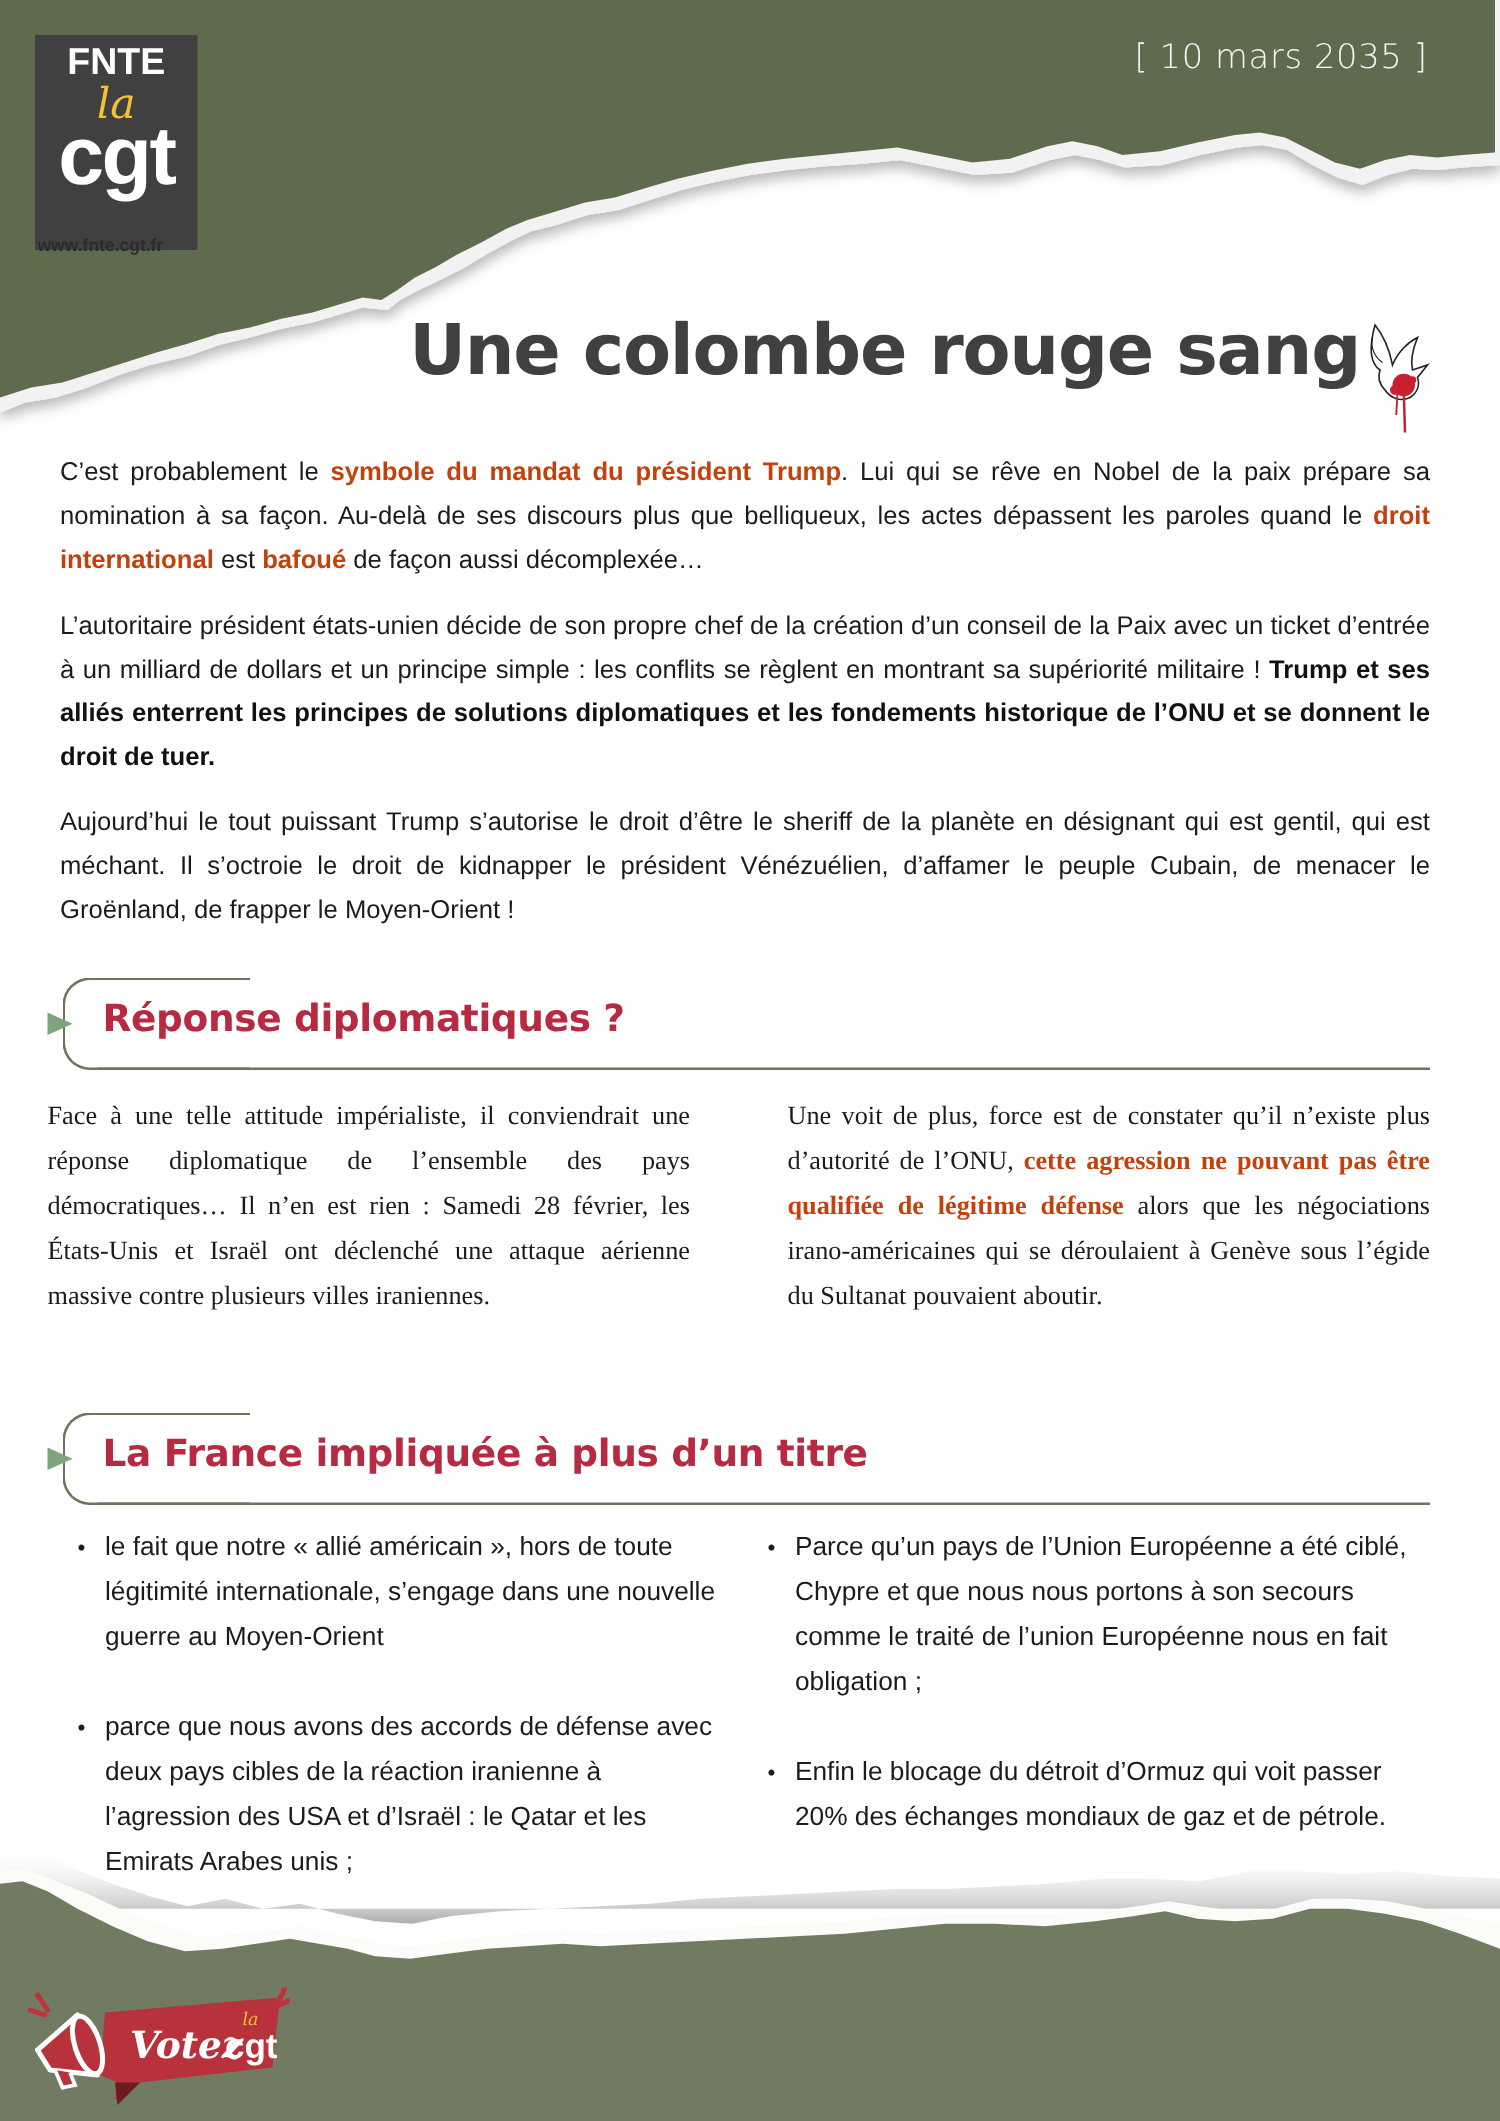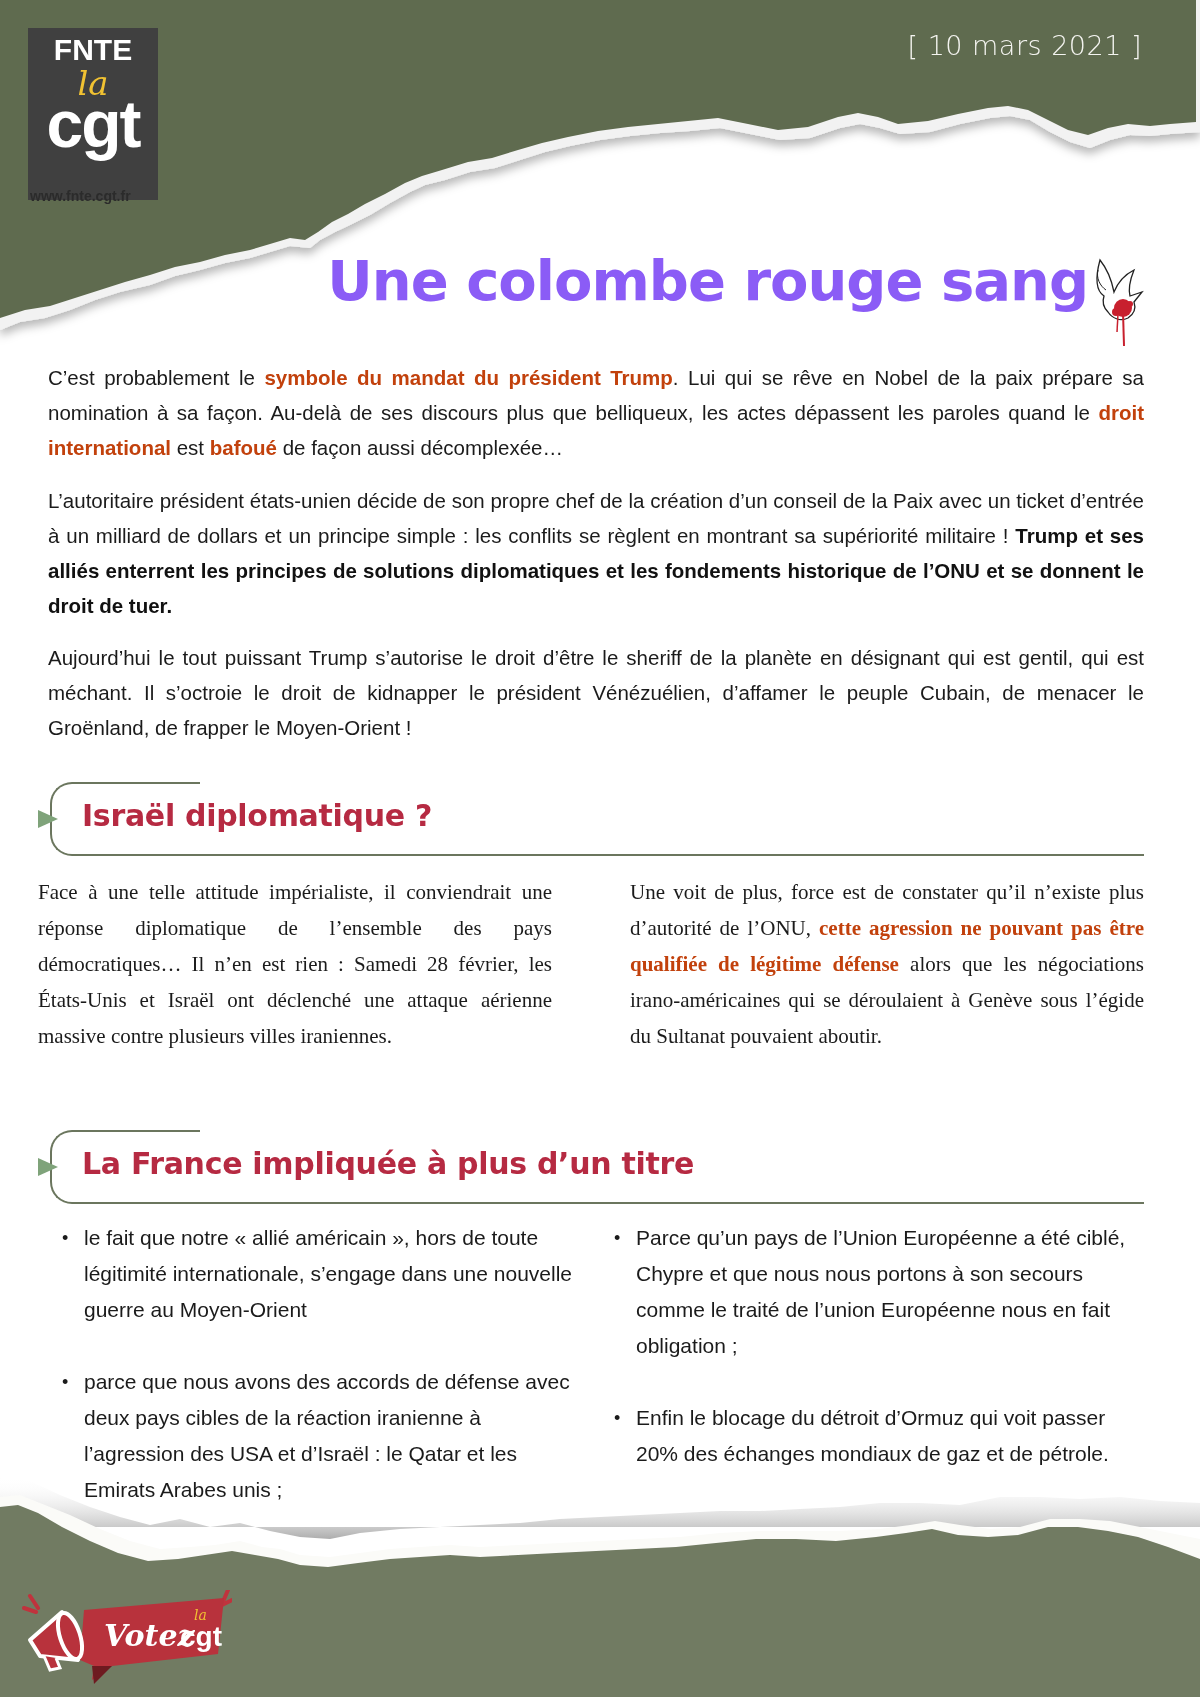--- a/index.html
+++ b/index.html
@@ -15,21 +15,21 @@
     }
     .logo .fnte { font-family: "Liberation Sans", sans-serif; font-weight: 700; font-size: 30px; letter-spacing: 0px; margin-top: 4px; line-height: 36px; }
     .logo .la { font-family: "DejaVu Serif", serif; font-style: italic; color: #f1c232; font-size: 34px; line-height: 34px; margin-top: -2px; }
     .logo .cgt { font-family: "Liberation Sans", sans-serif; font-weight: 700; font-size: 66px; line-height: 60px; letter-spacing: -2px; margin-top: -6px; }
     .logo-url { position: absolute; left: 30px; top: 188px; font-size: 14px; font-weight: 700; color: #2b2b2b; z-index: 3; }
 
     .date { position: absolute; right: 58px; top: 30px; color: #f4f4f0; font-size: 27px; letter-spacing: 0.5px; z-index: 3; font-family: "DejaVu Sans", sans-serif; font-weight: 300; }
 
     .title {
       position: absolute; right: 112px; top: 248px; z-index: 3;
-      font-family: "DejaVu Sans", sans-serif; font-weight: 700; font-size: 56px; color: #8b5cf6; letter-spacing: -1px;
+      font-family: "DejaVu Sans", sans-serif; font-weight: 700; font-size: 56px; color: #404040; letter-spacing: -1px;
     }
     .dove { position: absolute; left: 1090px; top: 252px; width: 62px; height: 96px; z-index: 3; }
 
     .body-text { position: absolute; left: 48px; width: 1096px; z-index: 2; font-size: 20.5px; line-height: 35px; text-align: justify; font-family: "Liberation Sans", sans-serif; color: #1b1b1b; }
     .p1 { top: 360px; }
     .p2 { top: 483px; }
     .p3 { top: 640px; }
     .red { color: #c2410c; font-weight: 700; }
     .bold { font-weight: 700; color: #111; }
 
@@ -82,21 +82,21 @@
   <path fill="#717b62" d="M0,40 L18,38 L38,46 L62,60 L90,74 L118,86 L148,94 L178,92 L205,88 L232,84 L255,88 L278,92 L300,98 L328,100 L358,96 L390,92 L420,90 L450,88 L480,90 L518,88 L556,86 L596,84 L636,82 L676,80 L716,76 L756,72 L796,72 L836,74 L876,70 L906,66 L932,62 L958,68 L988,70 L1018,68 L1048,60 L1078,60 L1108,64 L1138,70 L1168,80 L1200,92 L1200,230 L0,230 Z"></path>
 </svg>
 
 <div class="logo">
   <div class="fnte">FNTE</div>
   <div class="la">la</div>
   <div class="cgt">cgt</div>
 </div>
 <div class="logo-url">www.fnte.cgt.fr</div>
 
-<div class="date">[ 10 mars 2021 ]</div>
+<div class="date">[ 10 mars 2035 ]</div>
 
 <h1 class="title">Une colombe rouge sang</h1>
 <svg class="dove" viewBox="0 0 62 96">
   <path d="M10,8 C18,18 22,30 24,40 C28,30 36,22 44,18 C40,28 38,36 40,44 L52,40 L44,50 C46,56 44,62 38,66 C30,70 22,66 18,60 C14,56 12,50 14,44 C8,40 4,30 10,8 Z" fill="#ffffff" stroke="#222" stroke-width="1.3"></path>
   <path d="M16,38 C10,34 6,26 8,18" fill="none" stroke="#222" stroke-width="1"></path>
   <circle cx="33" cy="56" r="9" fill="#c8202e"></circle>
   <circle cx="26" cy="60" r="4" fill="#c8202e"></circle>
   <circle cx="40" cy="52" r="3" fill="#c8202e"></circle>
   <path d="M33,60 L34,94" stroke="#c8202e" stroke-width="2"></path>
   <path d="M28,62 L27,80" stroke="#c8202e" stroke-width="1.5"></path>
@@ -107,21 +107,21 @@
 </p>
 <p class="body-text p2">
   <span>L’autoritaire président états-unien décide de son propre chef de la création d’un conseil de la Paix avec un ticket d’entrée à un milliard de dollars et un principe simple : les conflits se règlent en montrant sa supériorité militaire ! </span><span class="bold">Trump et ses alliés enterrent les principes de solutions diplomatiques et les fondements historique de l’ONU et se donnent le droit de tuer.</span>
 </p>
 <p class="body-text p3">Aujourd’hui le tout puissant Trump s’autorise le droit d’être le sheriff de la planète en désignant qui est gentil, qui est méchant. Il s’octroie le droit de kidnapper le président Vénézuélien, d’affamer le peuple Cubain, de menacer le Groënland, de frapper le Moyen-Orient !</p>
 
 <div class="section-head s1">
   <div class="bracket"></div>
   <div class="underline"></div>
   <div class="arrow"></div>
-  <h2 class="label">Israël diplomatique ?</h2>
+  <h2 class="label">Réponse diplomatiques ?</h2>
 </div>
 
 <p class="col col-left">Face à une telle attitude impérialiste, il conviendrait une réponse diplomatique de l’ensemble des pays démocratiques… Il n’en est rien : Samedi 28 février, les États-Unis et Israël ont déclenché une attaque aérienne massive contre plusieurs villes iraniennes.</p>
 <p class="col col-right">
   <span>Une voit de plus, force est de constater qu’il n’existe plus d’autorité de l’ONU, </span><span class="red">cette agression ne pouvant pas être qualifiée de légitime défense</span><span> alors que les négociations irano-américaines qui se déroulaient à Genève sous l’égide du Sultanat pouvaient aboutir.</span>
 </p>
 
 <div class="section-head s2">
   <div class="bracket"></div>
   <div class="underline"></div>

